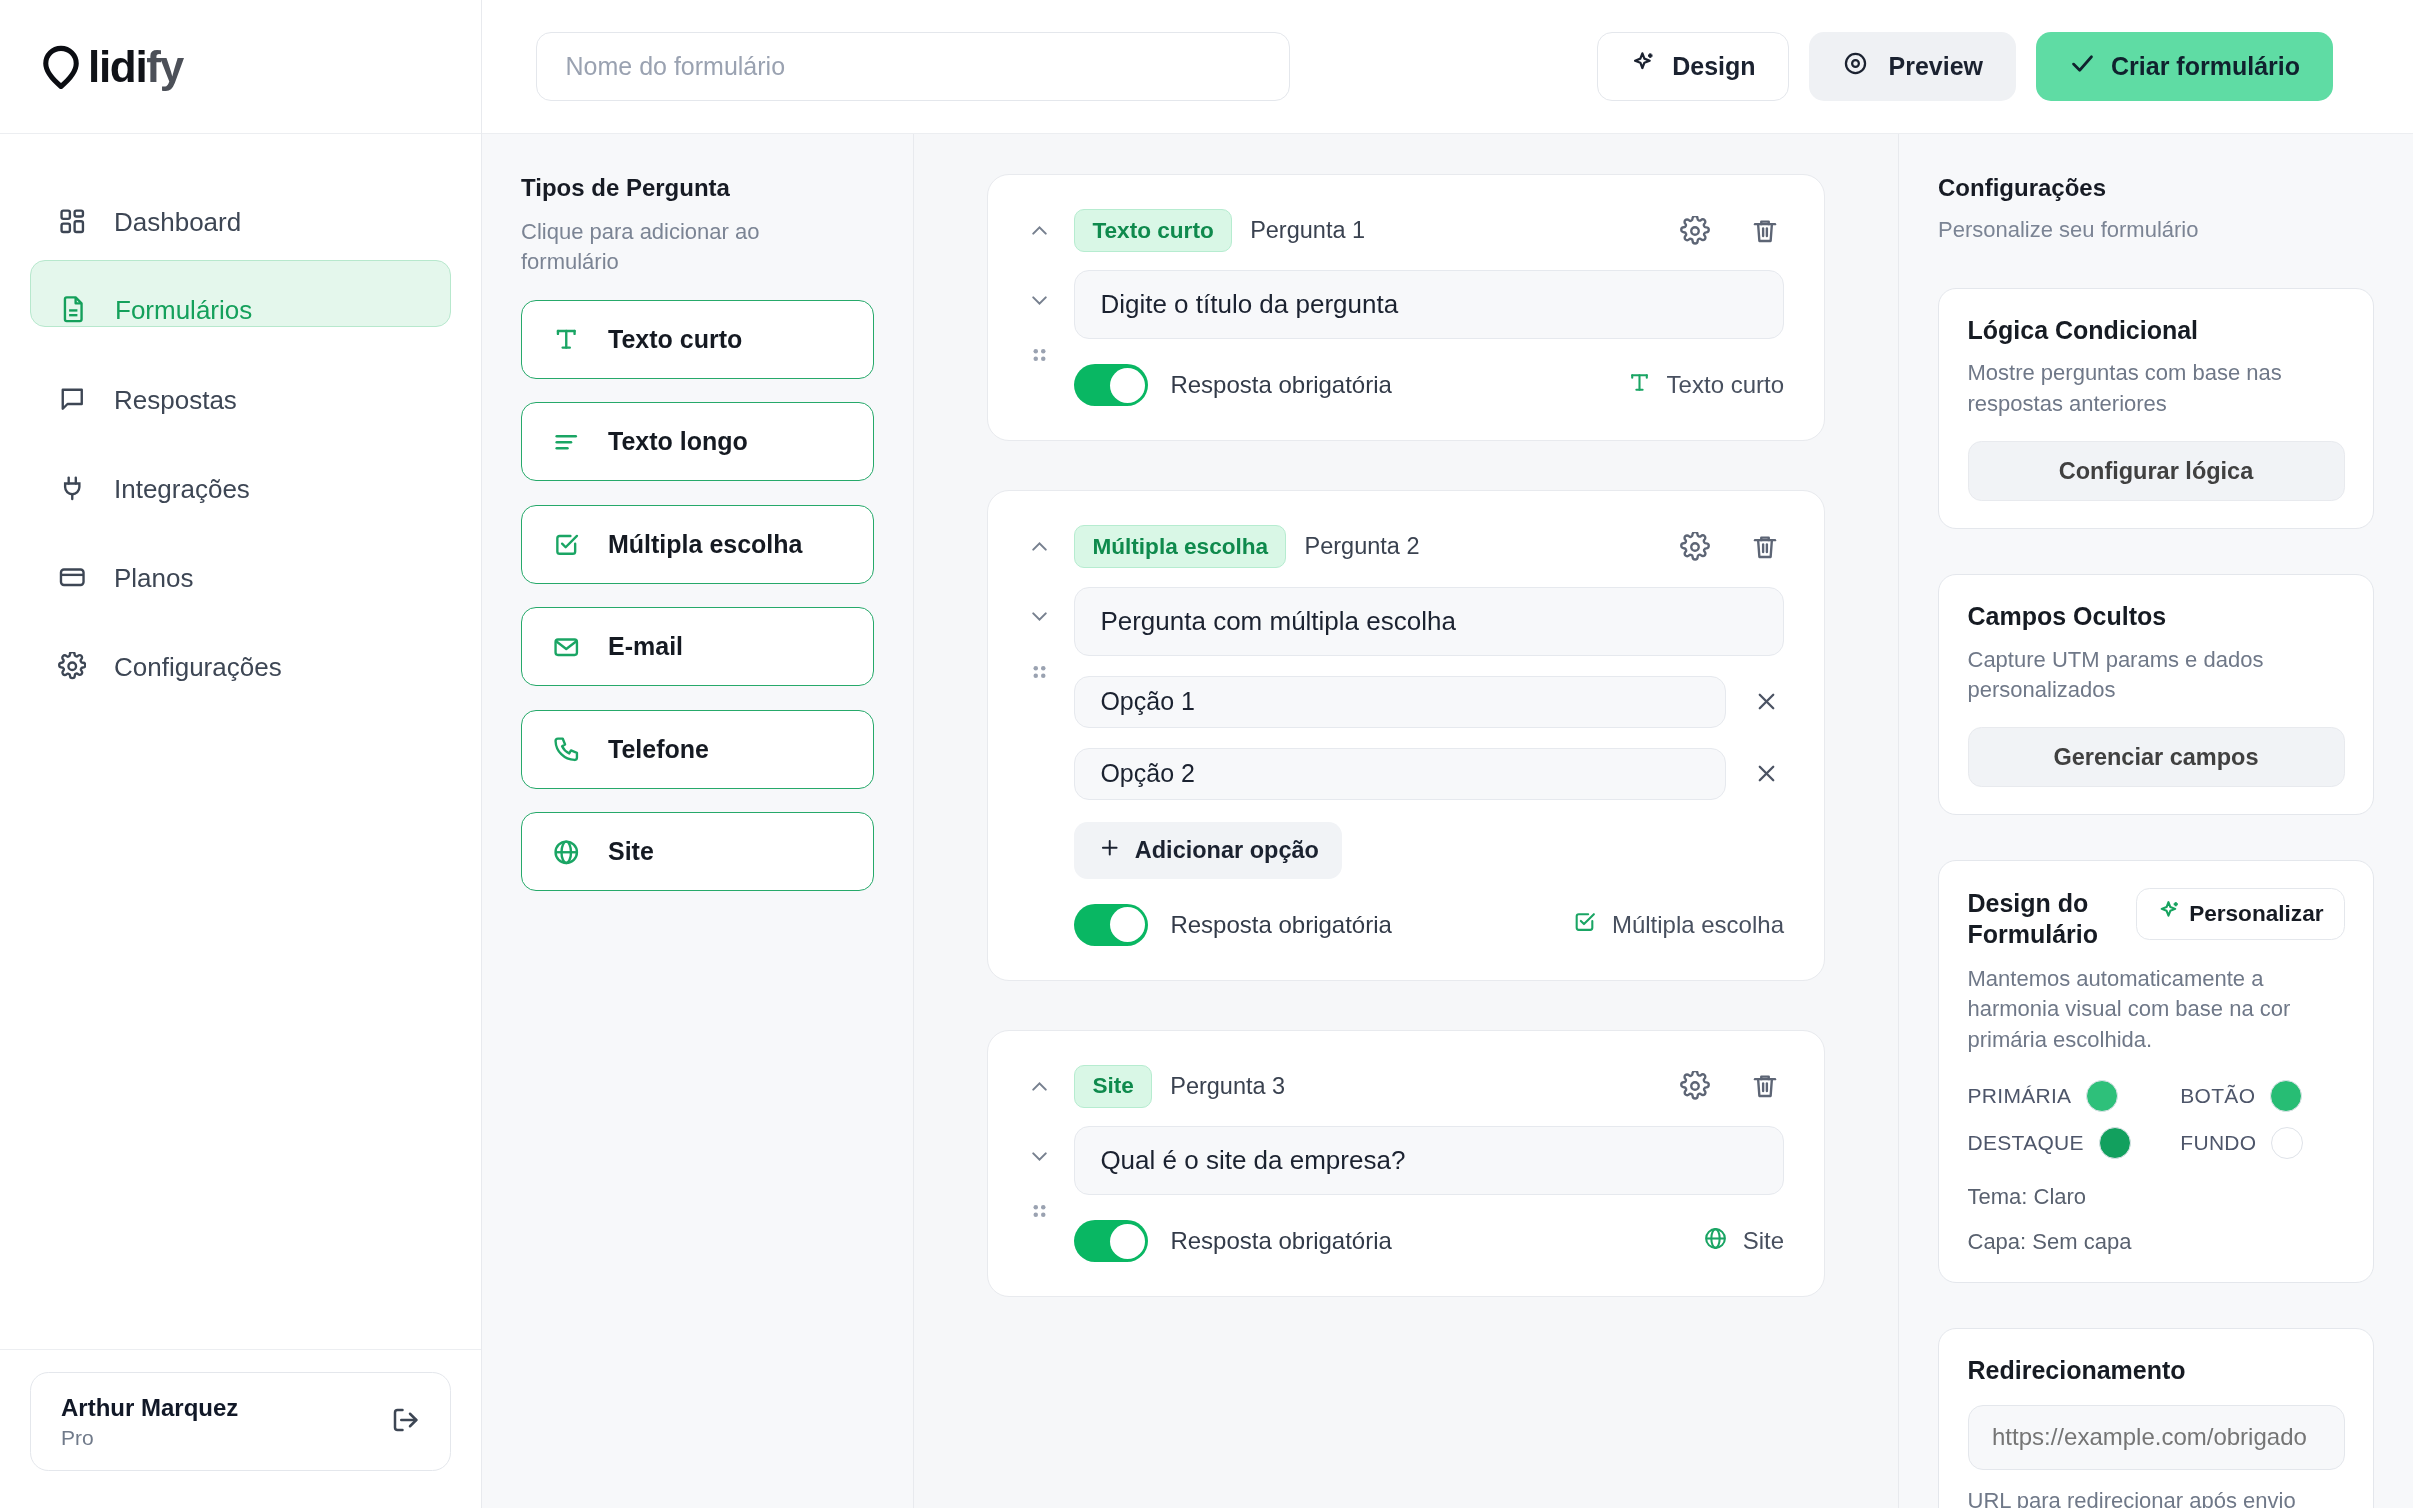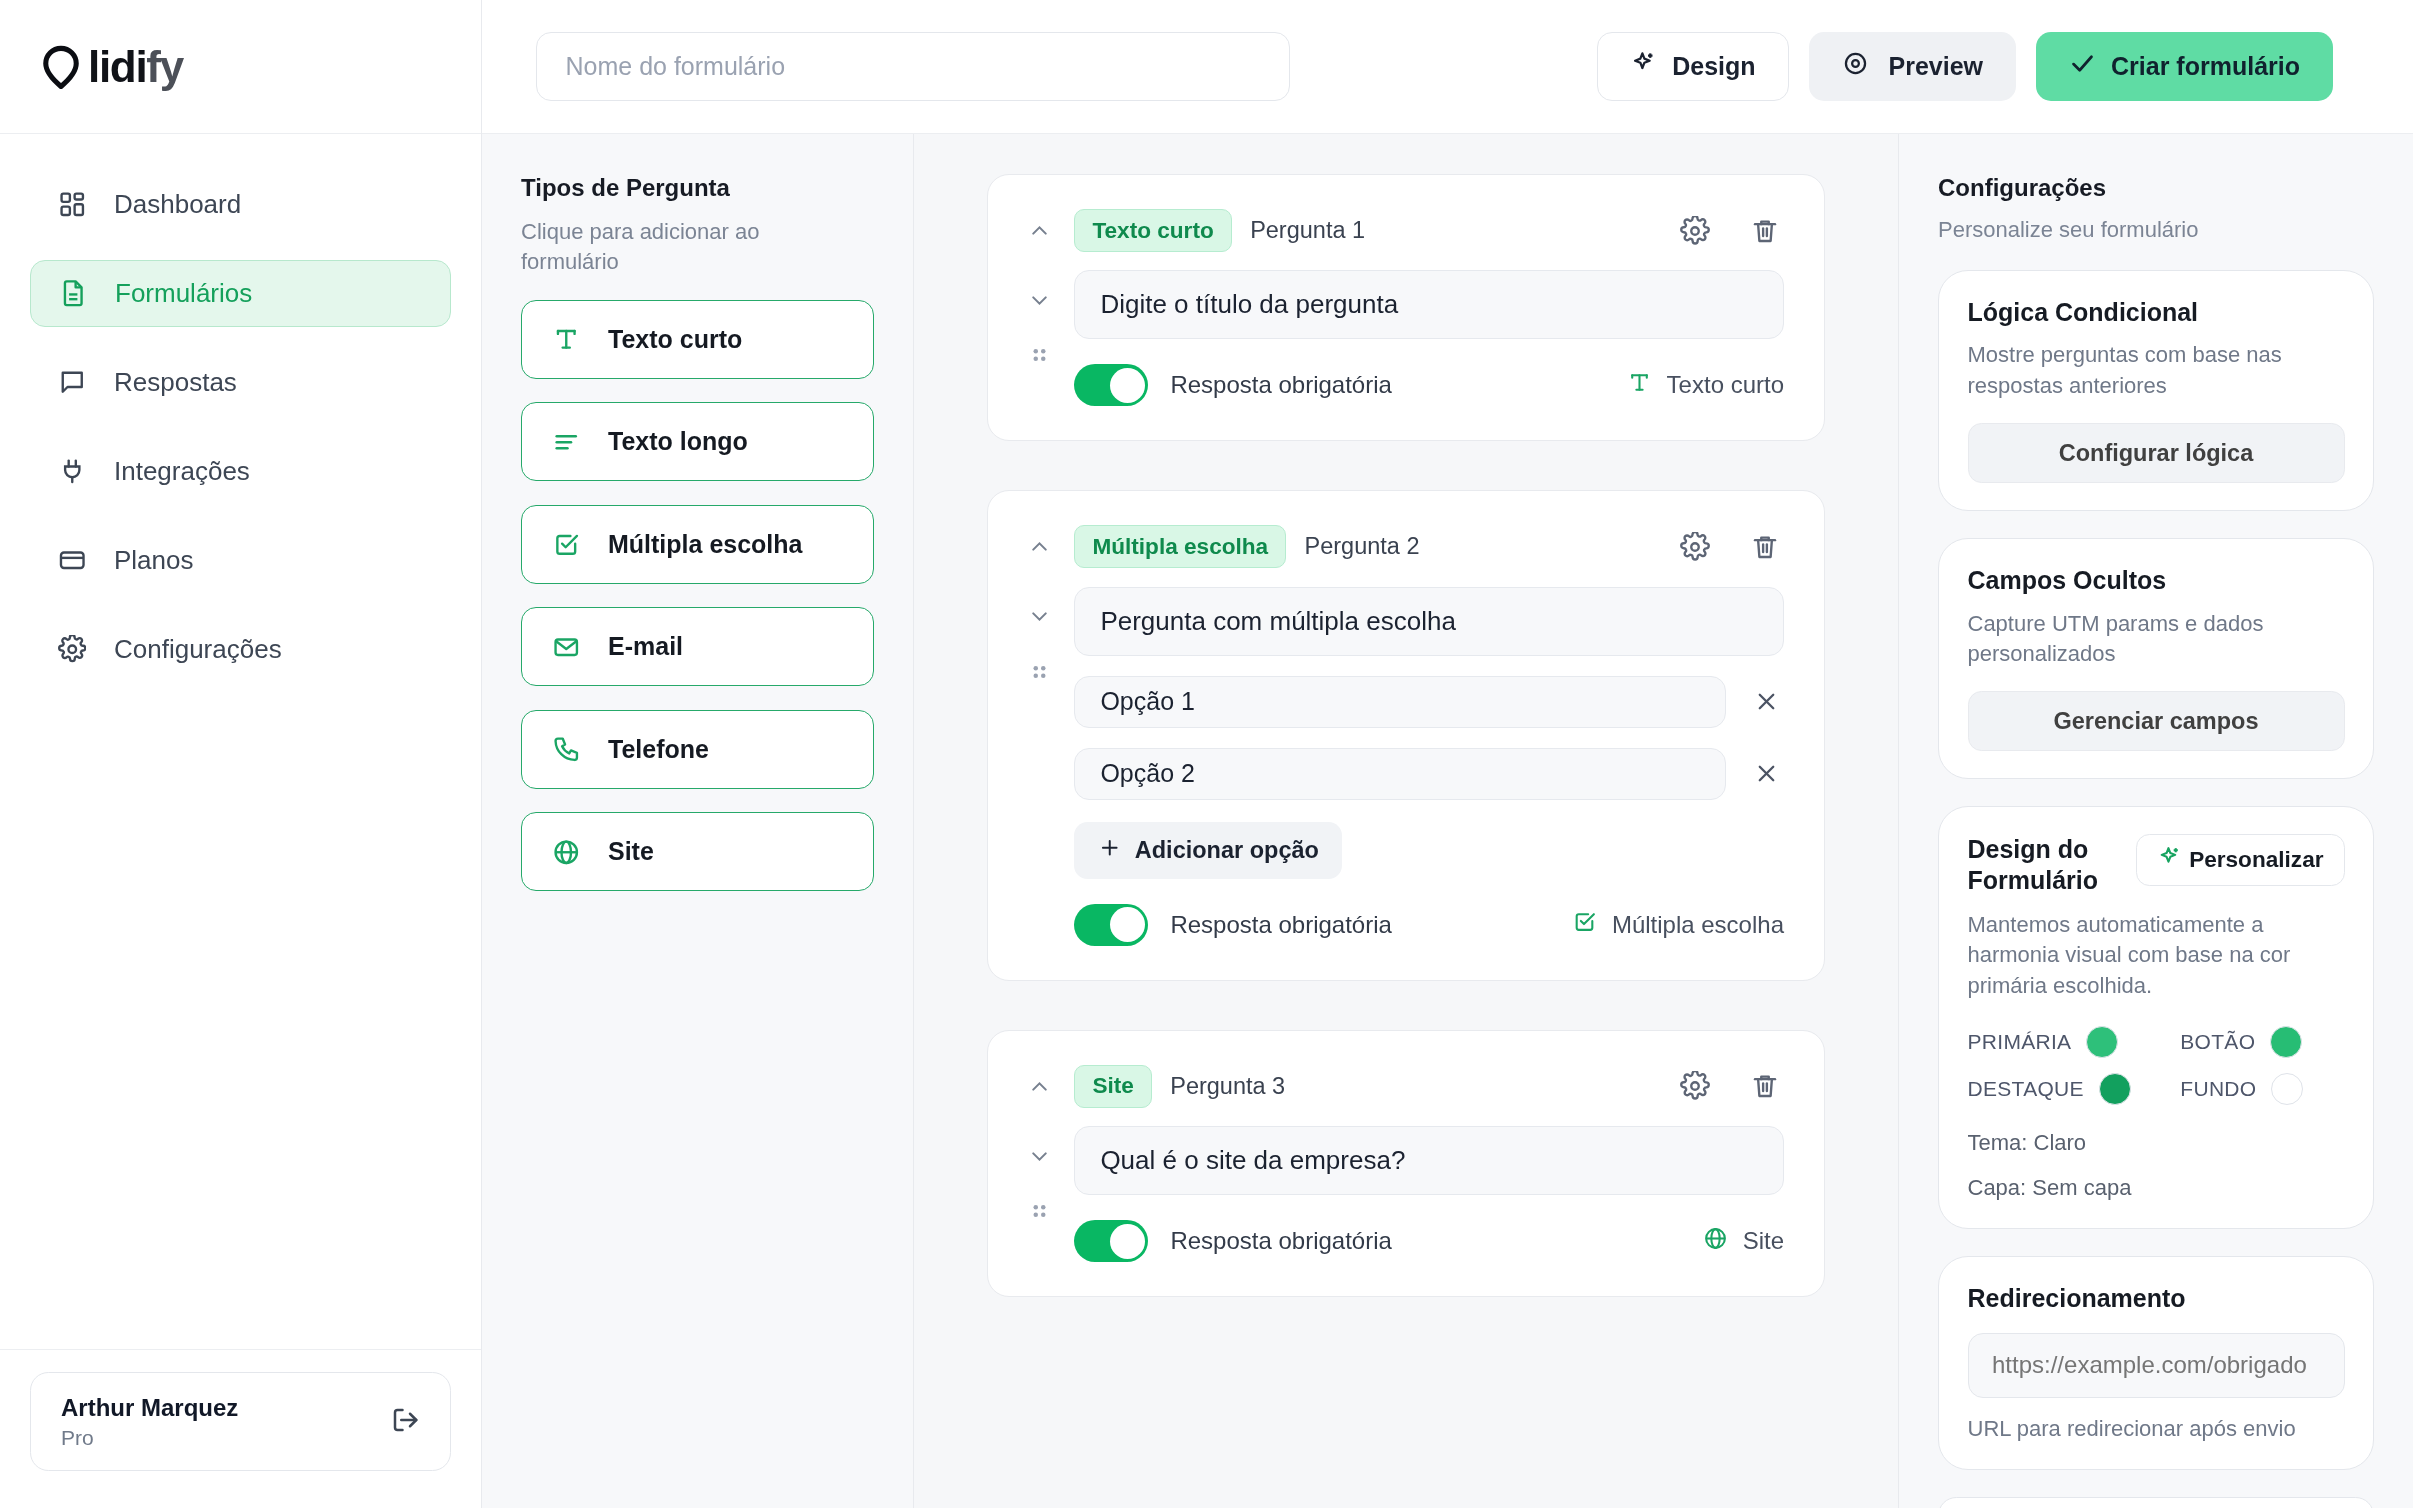--- a/index.html
+++ b/index.html
@@ -19,21 +19,21 @@
   .logo-area {
     height: 134px; display: flex; align-items: center; padding-left: 39px;
     border-bottom: 1.7px solid #eceef1;
   }
   .logo-mark { width: 44px; height: 44px; margin-right: 5px; flex: 0 0 44px; }
   .logo-text { font-size: 44px; font-weight: 600; letter-spacing: -1.3px; color: #111318; }
   .logo-text .dim { color: #4c5058; }
 
   .nav { padding: 37px 30px 0 30px; flex: 1; }
   .nav-item {
-    display: flex; align-items: center; gap: 25px;
+    display: flex; align-items: flex-end; gap: 25px;
     height: 67px; padding: 0 25px; border-radius: 15px;
     color: #3d4654; font-size: 26px; font-weight: 500; cursor: pointer;
     margin-bottom: 22px;
   }
   .nav-item .ico { width: 34px; height: 34px; flex: 0 0 34px; display:flex; align-items:center; justify-content:center; }
   .nav-item.active {
     background: #e4f7ec; color: #14a05b; border: 1.7px solid #b7e8cd;
   }
   .nav-item.active .ico svg { stroke: #14a05b; }
 
@@ -144,22 +144,22 @@
   .qtype-hint { display: flex; align-items: center; gap: 15px; font-size: 24px; color: #48505f; }
 
   
   .settings {
     width: 515px; flex: 0 0 515px; background: #f7f8fa;
     border-left: 1.7px solid #e8eaee; padding: 40px 39px 0 39px; overflow: hidden;
   }
   .set-title { font-size: 24px; font-weight: 700; color: #171b24; }
   .set-sub { font-size: 22px; color: #7b8494; margin-top: 15px; }
   .set-card {
-    margin-top: 27px; background: #fff; border: 1.7px solid #e4e7ec;
-    border-radius: 30px; padding: 27px 28.5px;
+    margin-top: 45px; background: #fff; border: 1.7px solid #e4e7ec;
+    border-radius: 18px; padding: 27px 28.5px;
   }
   .set-card h3 { font-size: 25px; font-weight: 700; color: #161b23; }
   .set-card p { font-size: 22px; color: #6f7888; line-height: 1.38; margin-top: 13.4px; }
   .set-btn {
     margin-top: 22px; width: 100%; height: 60px; background: #f1f3f6;
     border: 1.7px solid #e8eaee; border-radius: 13.4px; display: flex;
     align-items: center; justify-content: center;
     font-size: 23.5px; font-weight: 700; color: #404040; cursor: pointer;
   }
   .design-head { display: flex; align-items: flex-start; justify-content: space-between; gap: 17px;}

